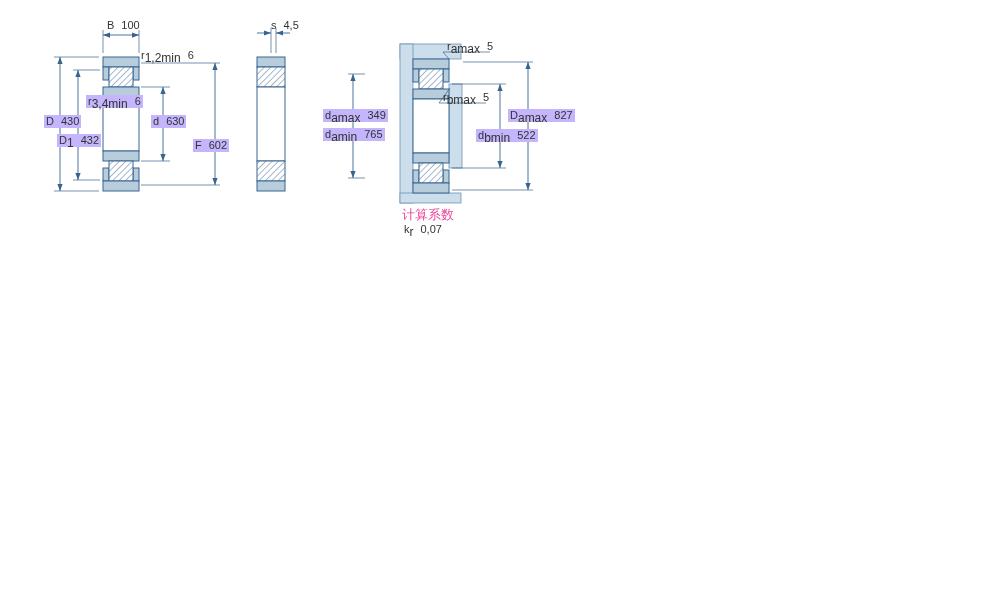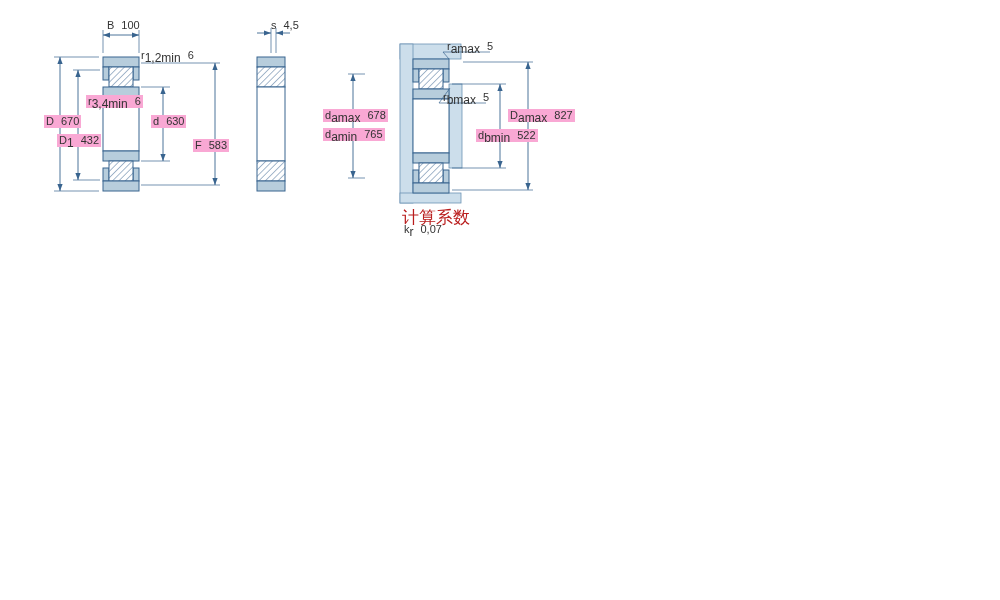--- a/index.html
+++ b/index.html
@@ -10,24 +10,24 @@
   svg{position:absolute;left:0;top:0;}
   .ring{fill:#b7cddc;stroke:#39648f;stroke-width:1;}
   .roller{fill:url(#hatch);stroke:#39648f;stroke-width:1;}
   .mid{fill:#ffffff;stroke:#39648f;stroke-width:1;}
   .shade{fill:#ccdeeb;stroke:#6d93b4;stroke-width:0.8;}
   .dim{stroke:#39648f;stroke-width:0.9;fill:none;}
   .ext{stroke:#39648f;stroke-width:0.7;fill:none;}
   .lbl{
     position:absolute;font-size:11px;color:#333;white-space:nowrap;line-height:12px;
   }
-  .lbl.mask{background:#f9a8d4;padding:0 2px;}
+  .lbl.mask{background:#c4b5fd;padding:0 2px;}
   .lbl sub{font-size:12px;line-height:8px;}
   .lbl .val{margin-left:7px;}
-  .calc-title{position:absolute;font-size:17px;color:#b91c1c;white-space:nowrap;}
+  .calc-title{position:absolute;font-size:13px;color:#ec4899;white-space:nowrap;}
 </style>
 </head>
 <body>
 
 <div id="stage">
 
   <svg width="1000" height="600" viewBox="0 0 1000 600">
     <defs>
       <pattern id="hatch" width="4.5" height="4.5" patternUnits="userSpaceOnUse" patternTransform="rotate(45)">
         <rect width="4.5" height="4.5" fill="#ffffff"></rect>
@@ -134,35 +134,35 @@
       <path class="ext" d="M439,103 H486 M439,103 L450,88"></path>
     </g>
   </svg>
 
   <span class="lbl" style="left:107px;top:19px"><span>B</span><sub></sub><span class="val">100</span></span>
 
   <span class="lbl" style="left:141px;top:49px"><span>r</span><sub>1,2min</sub><span class="val">6</span></span>
 
   <span class="lbl mask" style="left:86px;top:95px"><span>r</span><sub>3,4min</sub><span class="val">6</span></span>
 
-  <span class="lbl mask" style="left:44px;top:115px"><span>D</span><sub></sub><span class="val">670</span></span>
+  <span class="lbl mask" style="left:44px;top:115px"><span>D</span><sub></sub><span class="val">430</span></span>
 
   <span class="lbl mask" style="left:57px;top:134px"><span>D</span><sub>1</sub><span class="val">432</span></span>
 
   <span class="lbl mask" style="left:151px;top:115px"><span>d</span><sub></sub><span class="val">630</span></span>
 
-  <span class="lbl mask" style="left:193px;top:139px"><span>F</span><sub></sub><span class="val">583</span></span>
+  <span class="lbl mask" style="left:193px;top:139px"><span>F</span><sub></sub><span class="val">602</span></span>
 
   <span class="lbl" style="left:271px;top:19px"><span>s</span><sub></sub><span class="val">4,5</span></span>
 
   <span class="lbl" style="left:447px;top:40px"><span>r</span><sub>amax</sub><span class="val">5</span></span>
 
   <span class="lbl" style="left:443px;top:91px"><span>r</span><sub>bmax</sub><span class="val">5</span></span>
 
-  <span class="lbl mask" style="left:323px;top:109px"><span>d</span><sub>amax</sub><span class="val">678</span></span>
+  <span class="lbl mask" style="left:323px;top:109px"><span>d</span><sub>amax</sub><span class="val">349</span></span>
 
   <span class="lbl mask" style="left:323px;top:128px"><span>d</span><sub>amin</sub><span class="val">765</span></span>
 
   <span class="lbl mask" style="left:508px;top:109px"><span>D</span><sub>amax</sub><span class="val">827</span></span>
 
   <span class="lbl mask" style="left:476px;top:129px"><span>d</span><sub>bmin</sub><span class="val">522</span></span>
 
   <span class="calc-title" style="left:402px;top:206px">计算系数</span>
 
   <span class="lbl" style="left:404px;top:223px"><span>k</span><sub>r</sub><span class="val">0,07</span></span>

